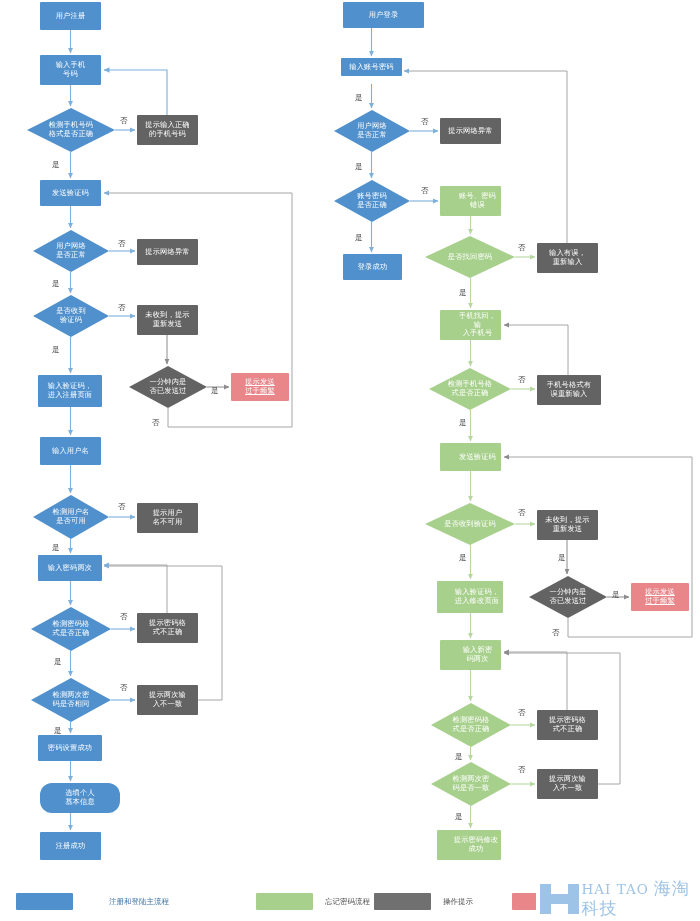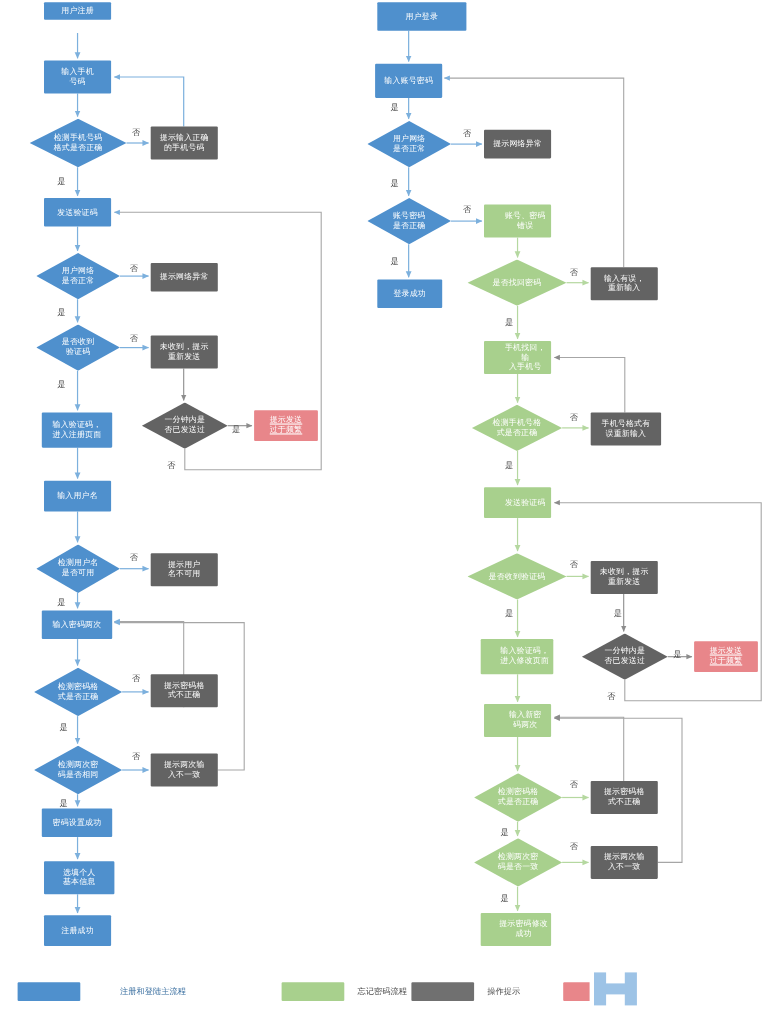--- a/index.html
+++ b/index.html
@@ -132,21 +132,21 @@
   <g fill="none" stroke="#a6a6a6" stroke-width="1">
     <path d="M567,243 L567,71 L404,71" marker-end="url(#ab)"></path>
     <path d="M568,375 L568,325 L504,325" marker-end="url(#an)"></path>
     <path d="M568,618 L568,637 L692,637 L692,457 L504,457" marker-end="url(#an)"></path>
     <path d="M567,740 L567,652 L504,652" marker-end="url(#an)"></path>
     <path d="M598,784 L620,784 L620,653 L504,653" marker-end="url(#an)"></path>
   </g>
 </svg>
 
 <div id="left-nodes">
-    <div class="node blue" style="left: 40px; top: 2px; width: 61px; height: 16px;"><span class="dlabel">用户注册</span></div>
+    <div class="node blue" style="left: 40px; top: 2px; width: 61px; height: 28px;"><span class="dlabel">用户注册</span></div>
     <div class="node blue" style="left: 40px; top: 55px; width: 61px; height: 30px;"><span class="dlabel">输入手机
 号码</span></div>
     <div class="node diamond" style="left: 27px; top: 108px; width: 88px; height: 44px;"><svg class="dshape" viewBox="0 0 100 100" preserveAspectRatio="none">
         <polygon points="50,0 100,50 50,100 0,50" fill="#4f90cd"></polygon>
       </svg><span class="dlabel">检测手机号码
 格式是否正确</span></div>
     <div class="node gray" style="left: 137px; top: 115px; width: 61px; height: 30px;"><span class="dlabel">提示输入正确
 的手机号码</span></div>
     <div class="node blue" style="left: 40px; top: 180px; width: 61px; height: 26px;"><span class="dlabel">发送验证码</span></div>
     <div class="node diamond" style="left: 33px; top: 230px; width: 76px; height: 42px;"><svg class="dshape" viewBox="0 0 100 100" preserveAspectRatio="none">
@@ -182,27 +182,27 @@
 式是否正确</span></div>
     <div class="node gray" style="left: 137px; top: 613px; width: 61px; height: 30px;"><span class="dlabel">提示密码格
 式不正确</span></div>
     <div class="node diamond" style="left: 31px; top: 678px; width: 80px; height: 44px;"><svg class="dshape" viewBox="0 0 100 100" preserveAspectRatio="none">
         <polygon points="50,0 100,50 50,100 0,50" fill="#4f90cd"></polygon>
       </svg><span class="dlabel">检测两次密
 码是否相同</span></div>
     <div class="node gray" style="left: 137px; top: 685px; width: 61px; height: 30px;"><span class="dlabel">提示两次输
 入不一致</span></div>
     <div class="node blue" style="left: 38px; top: 735px; width: 64px; height: 26px;"><span class="dlabel">密码设置成功</span></div>
-    <div class="node blue" style="left: 40px; top: 783px; width: 64px; height: 30px;"><span class="dlabel">选填个人
+    <div class="node blue" style="left: 40px; top: 783px; width: 80px; height: 30px; border-radius: 12px;"><span class="dlabel">选填个人
 基本信息</span></div>
     <div class="node blue" style="left: 40px; top: 832px; width: 61px; height: 28px;"><span class="dlabel">注册成功</span></div>
   </div>
 <div id="right-nodes">
     <div class="node blue" style="left: 343px; top: 2px; width: 81px; height: 26px;"><span class="dlabel">用户登录</span></div>
-    <div class="node blue" style="left: 341px; top: 58px; width: 61px; height: 31px;"><span class="dlabel">输入账号密码</span></div>
+    <div class="node blue" style="left: 341px; top: 58px; width: 61px; height: 18px;"><span class="dlabel">输入账号密码</span></div>
     <div class="node diamond" style="left: 334px; top: 110px; width: 76px; height: 42px;"><svg class="dshape" viewBox="0 0 100 100" preserveAspectRatio="none">
         <polygon points="50,0 100,50 50,100 0,50" fill="#4f90cd"></polygon>
       </svg><span class="dlabel">用户网络
 是否正常</span></div>
     <div class="node gray" style="left: 440px; top: 118px; width: 61px; height: 26px;"><span class="dlabel">提示网络异常</span></div>
     <div class="node diamond" style="left: 334px; top: 180px; width: 76px; height: 42px;"><svg class="dshape" viewBox="0 0 100 100" preserveAspectRatio="none">
         <polygon points="50,0 100,50 50,100 0,50" fill="#4f90cd"></polygon>
       </svg><span class="dlabel">账号密码
 是否正确</span></div>
     <div class="node green" style="left: 440px; top: 186px; width: 61px; height: 30px;"><span class="dlabel">账号、密码
@@ -307,13 +307,17 @@
     <span class="lg-tx">防恶意骚扰</span>
   </div>
 </div>
 
 <div id="logo">
   <span class="hmark">
     <span class="bar" style="left:0;top:2px;width:11px;height:30px;"></span>
     <span class="bar" style="left:28px;top:2px;width:11px;height:30px;"></span>
     <span class="bar" style="left:9px;top:12px;width:22px;height:10px;"></span>
   </span>
+  <span class="txt">
+    <span class="en">HAI TAO</span>
+    <span class="cn">海淘科技</span>
+  </span>
 </div>
 
 </body></html>

